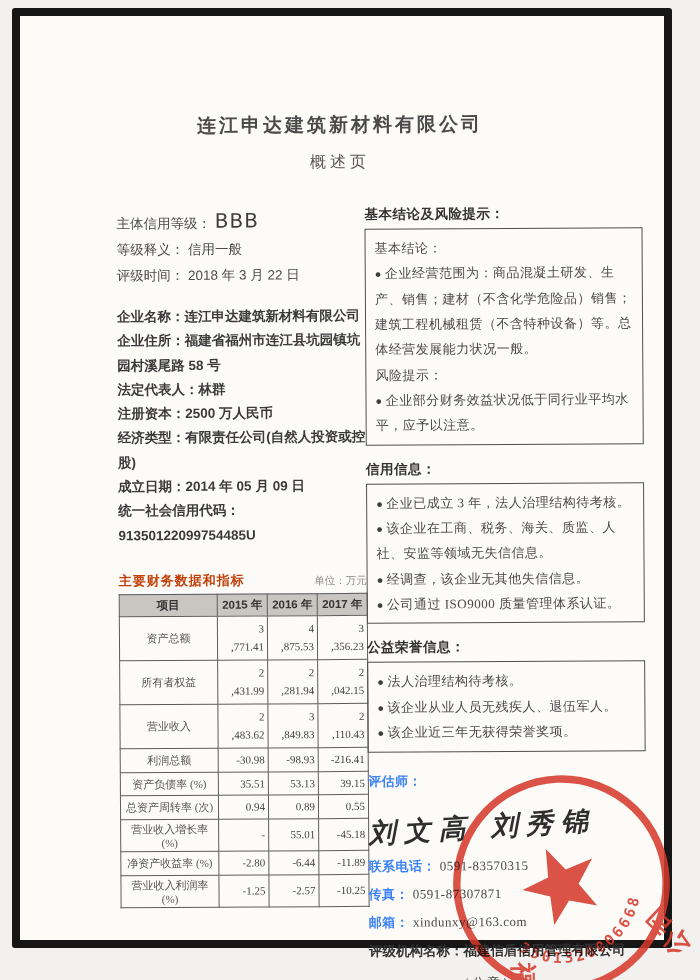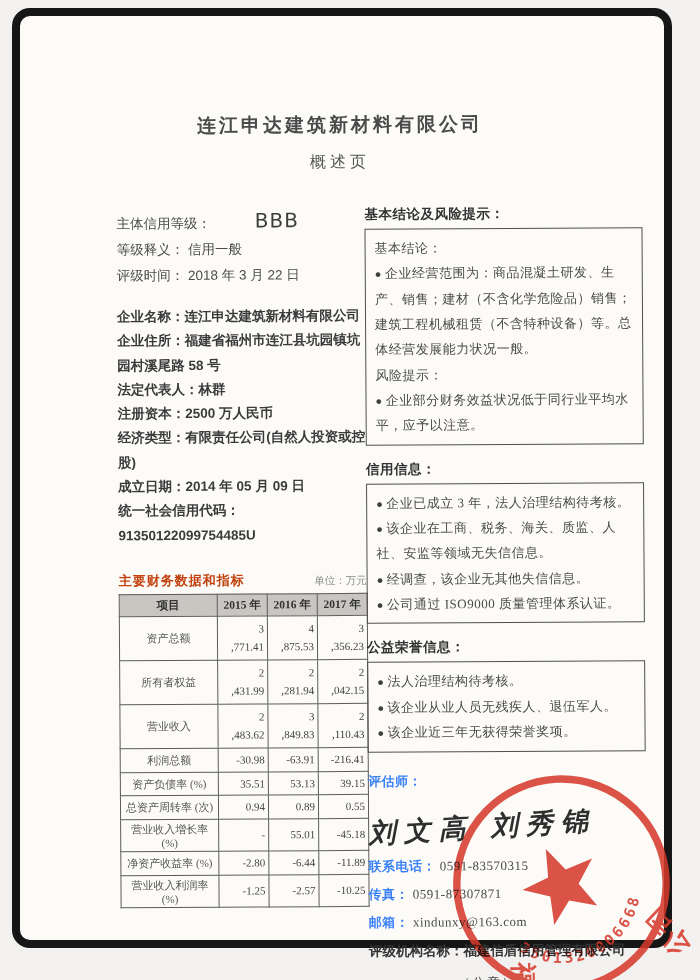--- a/index.html
+++ b/index.html
@@ -3,51 +3,51 @@
 <meta charset="utf-8">
 <style>
   html,body{margin:0;padding:0;}
   body{
     width:700px;height:980px;position:relative;background:#f2f1ef;
     font-family:"Liberation Serif","DejaVu Serif",serif;color:#353535;
     overflow:hidden;
   }
   .frame{
     position:absolute;left:12px;top:8px;width:660px;height:940px;
-    border:8px solid #161616;border-radius:18px;background:#fcfbf8;
+    border:8px solid #161616;border-radius:3px;background:#fcfbf8;
     box-sizing:border-box;
   }
   .content{position:absolute;inset:0;transform:rotate(-0.35deg);}
   .page-title{
     position:absolute;top:96px;left:0;width:100%;text-align:center;
     font-size:19px;font-weight:bold;letter-spacing:3px;color:#4a4a4a;
     font-family:"Liberation Sans","DejaVu Sans",sans-serif;
   }
   .page-subtitle{
     position:absolute;top:136px;left:0;width:100%;text-align:center;
     font-size:16px;letter-spacing:4px;color:#555;
   }
   
   .left-col{position:absolute;left:98px;top:192px;width:248px;}
   .rating p{margin:0 0 8px 0;font-size:13.5px;color:#4c4c4c;
     font-family:"Liberation Sans","DejaVu Sans",sans-serif;}
   .rating .grade{font-size:20px;letter-spacing:1px;color:#3d3d3d;
-    font-family:"DejaVu Sans","Liberation Sans",sans-serif;margin-left:40px;}
+    font-family:"DejaVu Sans","Liberation Sans",sans-serif;}
   .company{margin-top:20px;}
   .company p{margin:0;font-size:13.5px;line-height:1.8;font-weight:bold;color:#3a3a3a;
     font-family:"Liberation Sans","DejaVu Sans",sans-serif;}
   .fin{margin-top:24px;}
   .fin-head{display:flex;justify-content:space-between;align-items:baseline;margin-bottom:4px;}
   .fin-title{font-size:13px;color:#c2410c;font-weight:bold;letter-spacing:1px;
     font-family:"Liberation Sans","DejaVu Sans",sans-serif;}
   .fin-unit{font-size:10.5px;color:#8a8a8a;}
   table{border-collapse:collapse;width:248px;table-layout:fixed;}
   th,td{border:1px solid #5c5c5c;padding:2px 3px;font-size:11px;color:#444;box-sizing:border-box;}
   th{background:#c9c6c2;font-weight:bold;font-size:11.5px;height:22px;
-    font-family:Liberation Serif, serif;color:#333;}
+    font-family:Liberation Sans, sans-serif;color:#333;}
   col.c-item{width:98px;}
   col.c-year{width:50px;}
   td.lab{text-align:center;font-size:11px;color:#555;}
   td.num{text-align:right;white-space:pre-line;line-height:1.7;
     font-family:"Liberation Serif",serif;}
   tr.tall td{height:44px;vertical-align:middle;}
   tr.short td{height:23px;}
   
   .right-col{position:absolute;left:346px;top:190px;width:278px;}
   .sec-head{font-size:13.5px;font-weight:bold;color:#323232;margin:0 0 5px 0;
@@ -151,21 +151,21 @@
             <td class="num">2
 ,483.62</td>
             <td class="num">3
 ,849.83</td>
             <td class="num">2
 ,110.43</td>
           </tr>
           <tr class="short">
             <td class="lab">利润总额</td>
             <td class="num">-30.98</td>
-            <td class="num">-63.91</td>
+            <td class="num">-98.93</td>
             <td class="num">-216.41</td>
           </tr>
           <tr class="short">
             <td class="lab">资产负债率 (%)</td>
             <td class="num">35.51</td>
             <td class="num">53.13</td>
             <td class="num">39.15</td>
           </tr>
           <tr class="short">
             <td class="lab">总资产周转率 (次)</td>

